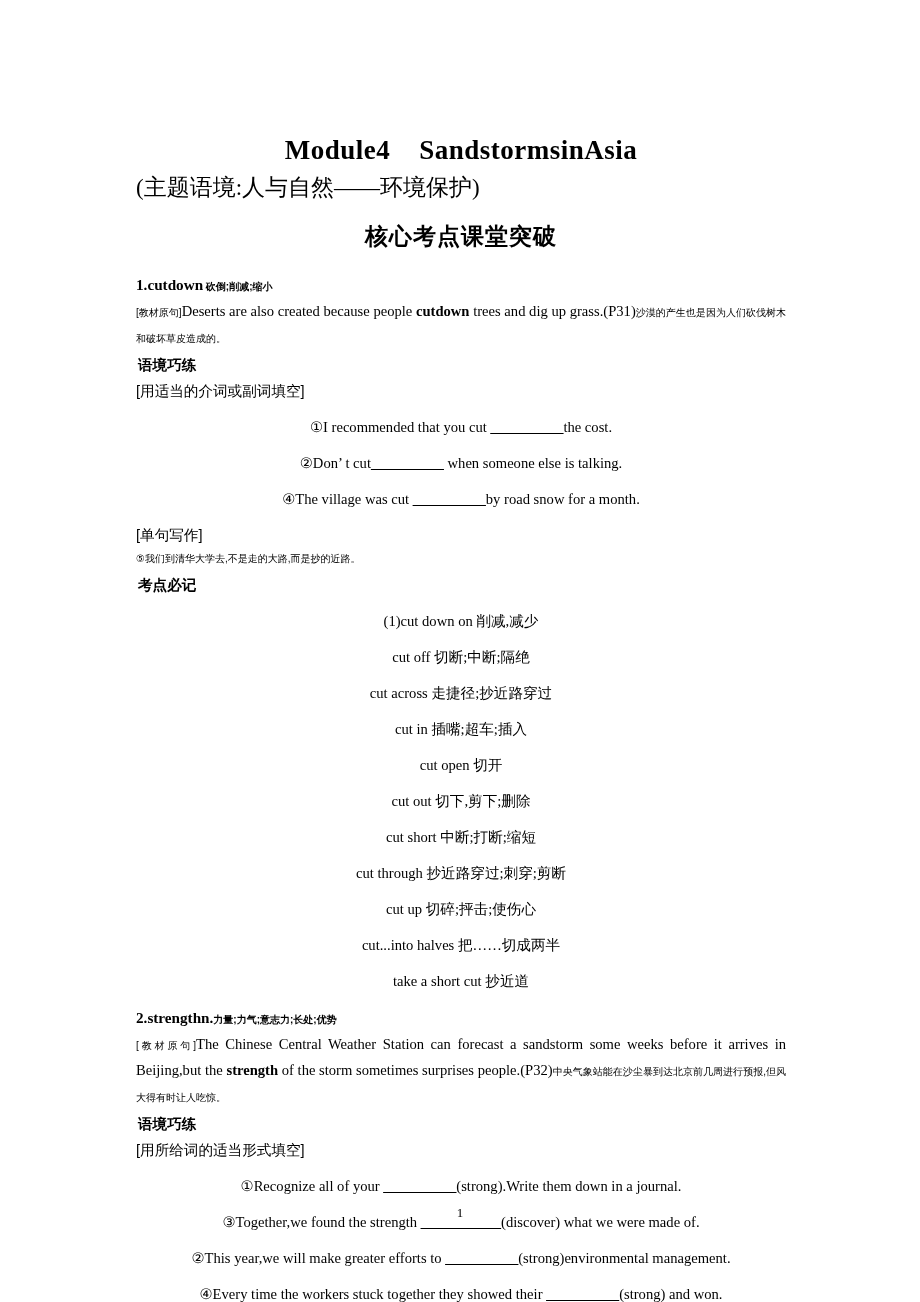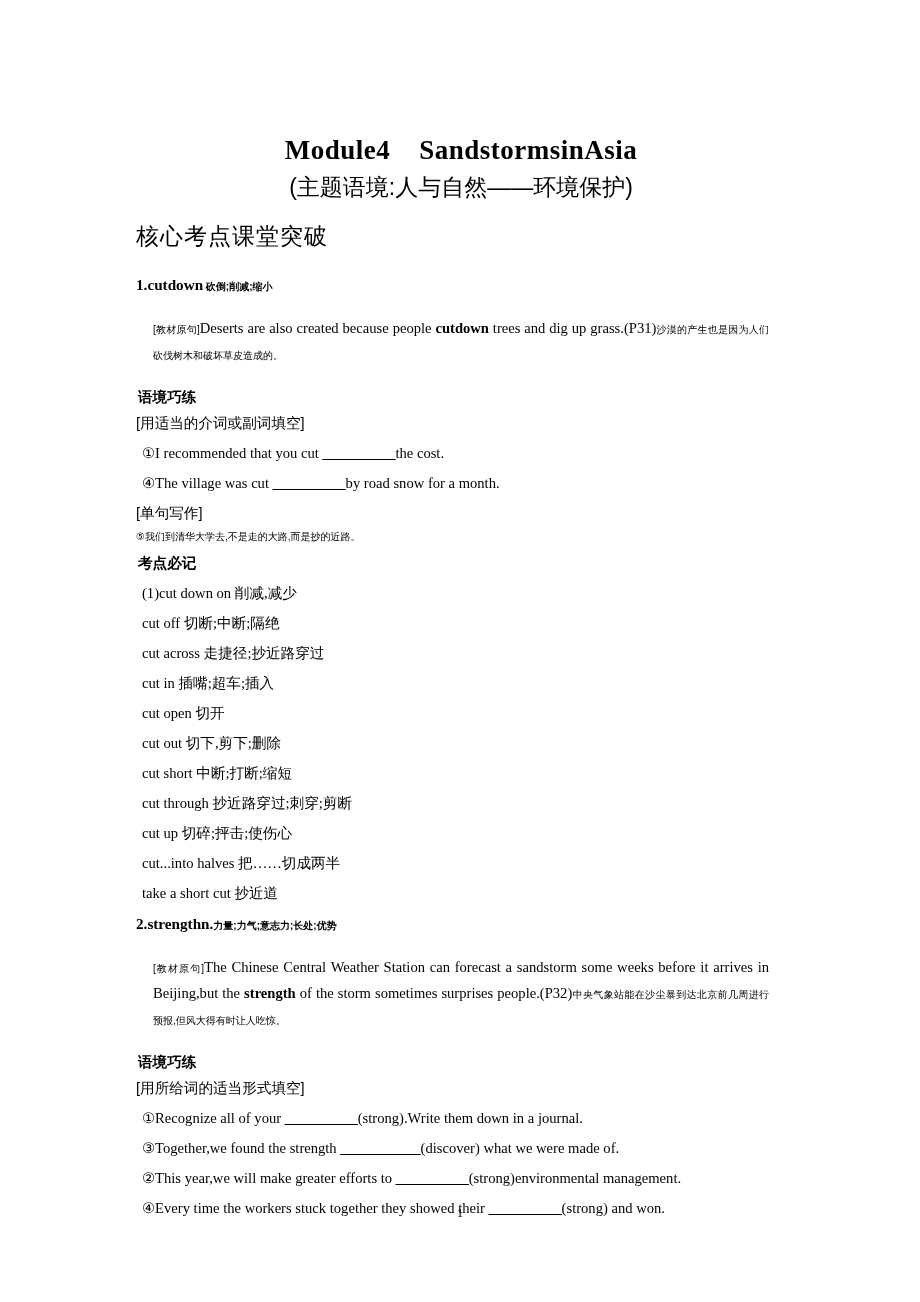--- a/index.html
+++ b/index.html
@@ -35,41 +35,40 @@
     font-family: "Liberation Serif", "DejaVu Serif", serif;
     font-weight: bold;
     font-size: 27px;
     text-align: center;
     letter-spacing: 0.5px;
     line-height: 1.35;
     margin: 0 0 4px 0;
     white-space: pre;
   }
   .doc-subtitle {
-    font-family: Liberation Sans, sans-serif;
+    font-family: Liberation Serif, serif;
     font-size: 23px;
-    text-align: center;
     line-height: 1.35;
     margin: 0 0 18px 0;
   }
   .section-banner {
     font-family: "Liberation Sans", "DejaVu Sans", sans-serif;
-    font-weight: normal;
+    font-weight: bold;
     font-size: 23px;
-    text-align: left;
+    text-align: center;
     letter-spacing: 1px;
     margin: 0 0 20px 0;
   }
 
   
   .line {
     font-size: 14.6px;
     line-height: 24px;
-    margin: 6px;
-    text-align: left;
+    margin: 12px;
+    text-align: center;
     word-wrap: break-word;
   }
   .line-cn {
     font-family: "Liberation Sans", "DejaVu Sans", sans-serif;
     font-size: 10px;
     line-height: 24px;
     margin: 0;
   }
   .entry-head {
     font-family: "Liberation Serif", "DejaVu Serif", serif;
@@ -87,21 +86,21 @@
   }
   .bracket-head {
     font-family: "Liberation Sans", "DejaVu Sans", sans-serif;
     font-size: 14.6px;
     line-height: 24px;
     margin: 0;
   }
   .paragraph {
     font-size: 14.6px;
     line-height: 24px;
-    margin: 17px;
+    margin: 0;
     text-align: justify;
     text-justify: inter-character;
   }
   b, .b { font-weight: bold; }
   .blank {
     text-decoration: underline;
     white-space: pre;
   }
   .blank-long {
     text-decoration: underline;
@@ -131,20 +130,21 @@
 
     <div class="entry-head"><span>1.</span><span>cutdown</span><span class="line-cn b"> 砍倒;削减;缩小</span></div>
 
     <div class="paragraph"><span class="line-cn">[教材原句]</span><span>Deserts are also created because people </span><b>cutdown</b><span> trees and dig up grass.(P31)</span><span class="line-cn">沙漠的产生也是因为人们砍伐树木和破坏草皮造成的。</span></div>
 
     <div class="sub-head">语境巧练</div>
     <div class="bracket-head">[用适当的介词或副词填空]</div>
 
     <div class="line"><span>①</span><span>I recommended that you cut </span><span class="blank">__________</span><span>the cost.</span></div>
 
+    <div class="line"><span>②</span><span>Don’ t cut</span><span class="blank">__________</span><span> when someone else is talking.</span></div>
 
 
     <div class="line"><span>④</span><span>The village was cut </span><span class="blank">__________</span><span>by road snow for a month.</span></div>
 
     <div class="bracket-head">[单句写作]</div>
     <div class="line-cn">⑤我们到清华大学去,不是走的大路,而是抄的近路。</div>
 
     <div class="sub-head">考点必记</div>
 
     <div class="line">(1)cut down on 削减,减少</div>

